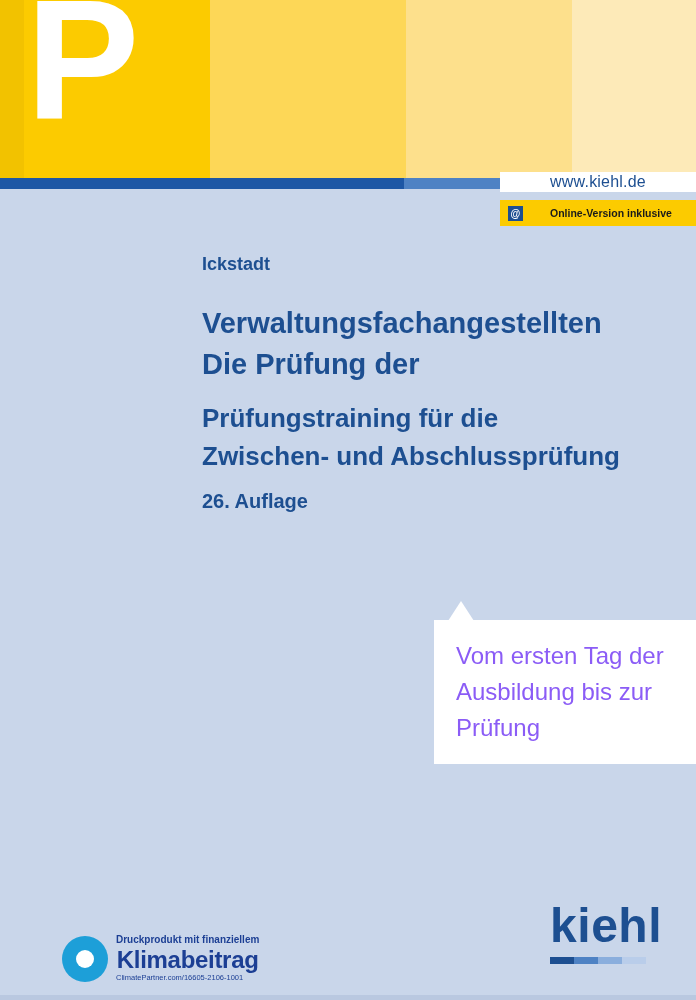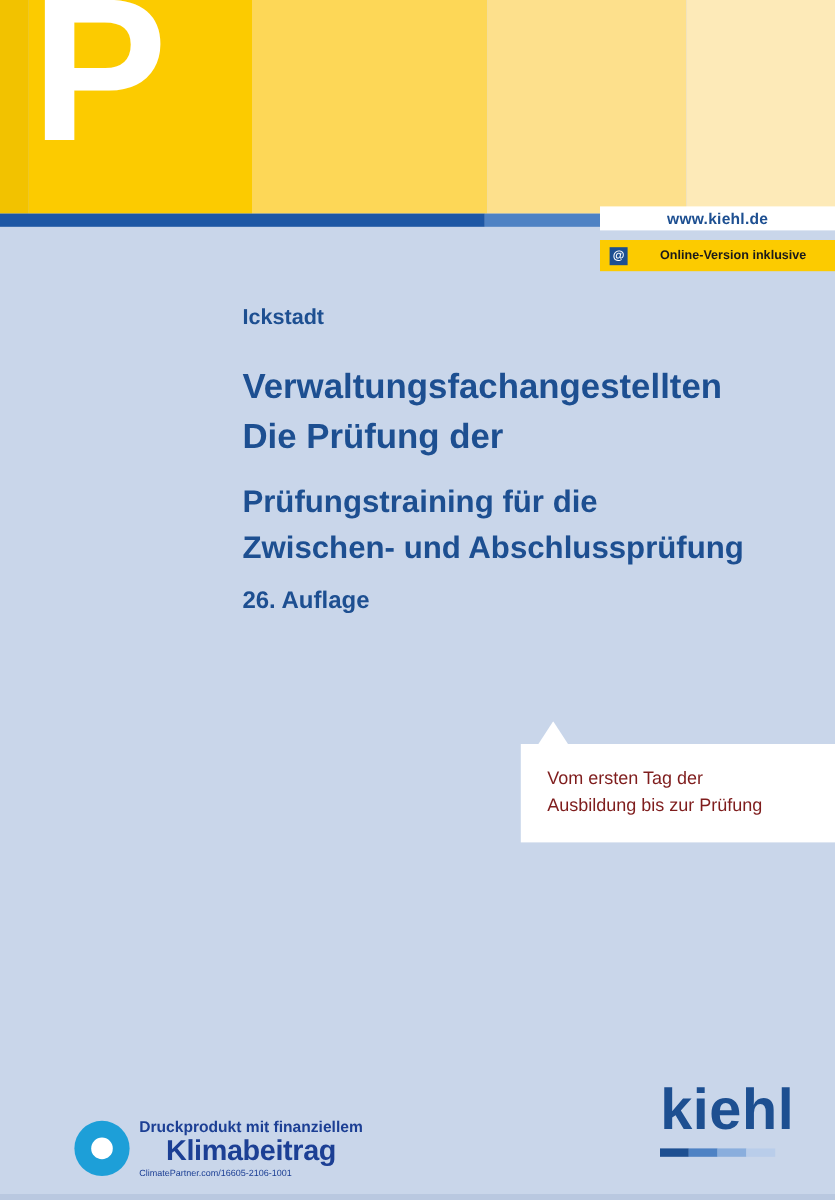--- a/index.html
+++ b/index.html
@@ -63,22 +63,22 @@
     right: 0;
     top: 172px;
     width: 196px;
     height: 20px;
     background: #ffffff;
     display: flex;
     align-items: center;
     justify-content: center;
   }
   .web-strip span {
-    font-size: 13px;
-    font-weight: bold;
+    font-size: 16px;
+    font-weight: normal;
     color: #1d4f91;
     letter-spacing: 0.2px;
   }
 
   
   .online-badge {
     position: absolute;
     right: 0;
     top: 200px;
     width: 196px;
@@ -160,22 +160,22 @@
     position: absolute;
     left: 448px;
     top: 601px;
     width: 26px;
     height: 20px;
     background: #ffffff;
     clip-path: polygon(0 0, 100% 0, 50% 100%);
     transform: scaleY(-1);
   }
   .callout-text {
-    font-size: 15px;
-    color: #7f1d1d;
+    font-size: 24px;
+    color: #8b5cf6;
     line-height: 1.5;
   }
 
   
   .klima {
     position: absolute;
     left: 62px;
     bottom: 18px;
     display: flex;
     align-items: center;
@@ -193,21 +193,21 @@
     position: absolute;
     left: 14px; top: 14px;
     width: 18px; height: 18px;
     border-radius: 50%;
     background: #ffffff;
   }
   .klima-text {
     line-height: 1.05;
   }
   .klima-line1 {
-    font-size: 13px;
+    font-size: 10px;
     color: #1c3f94;
     font-weight: bold;
     display: block;
     margin-bottom: 1px;
   }
   .klima-line2 {
     font-size: 24px;
     color: #1c3f94;
     font-weight: bold;
     letter-spacing: -0.3px;

